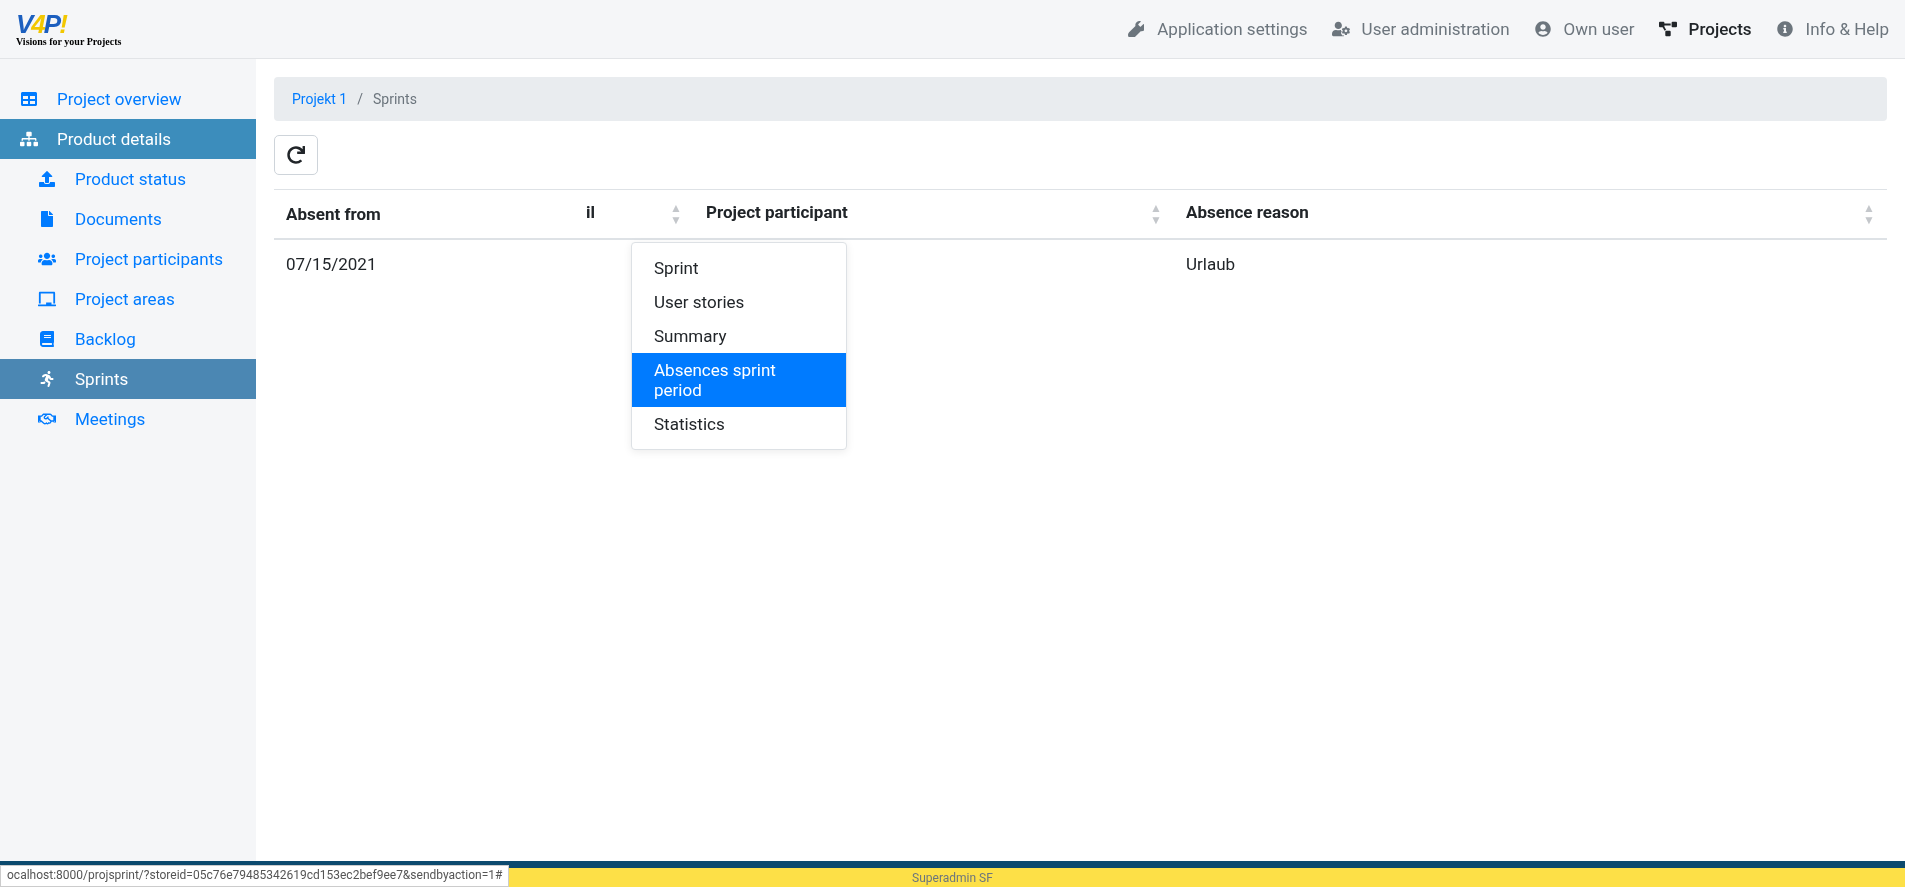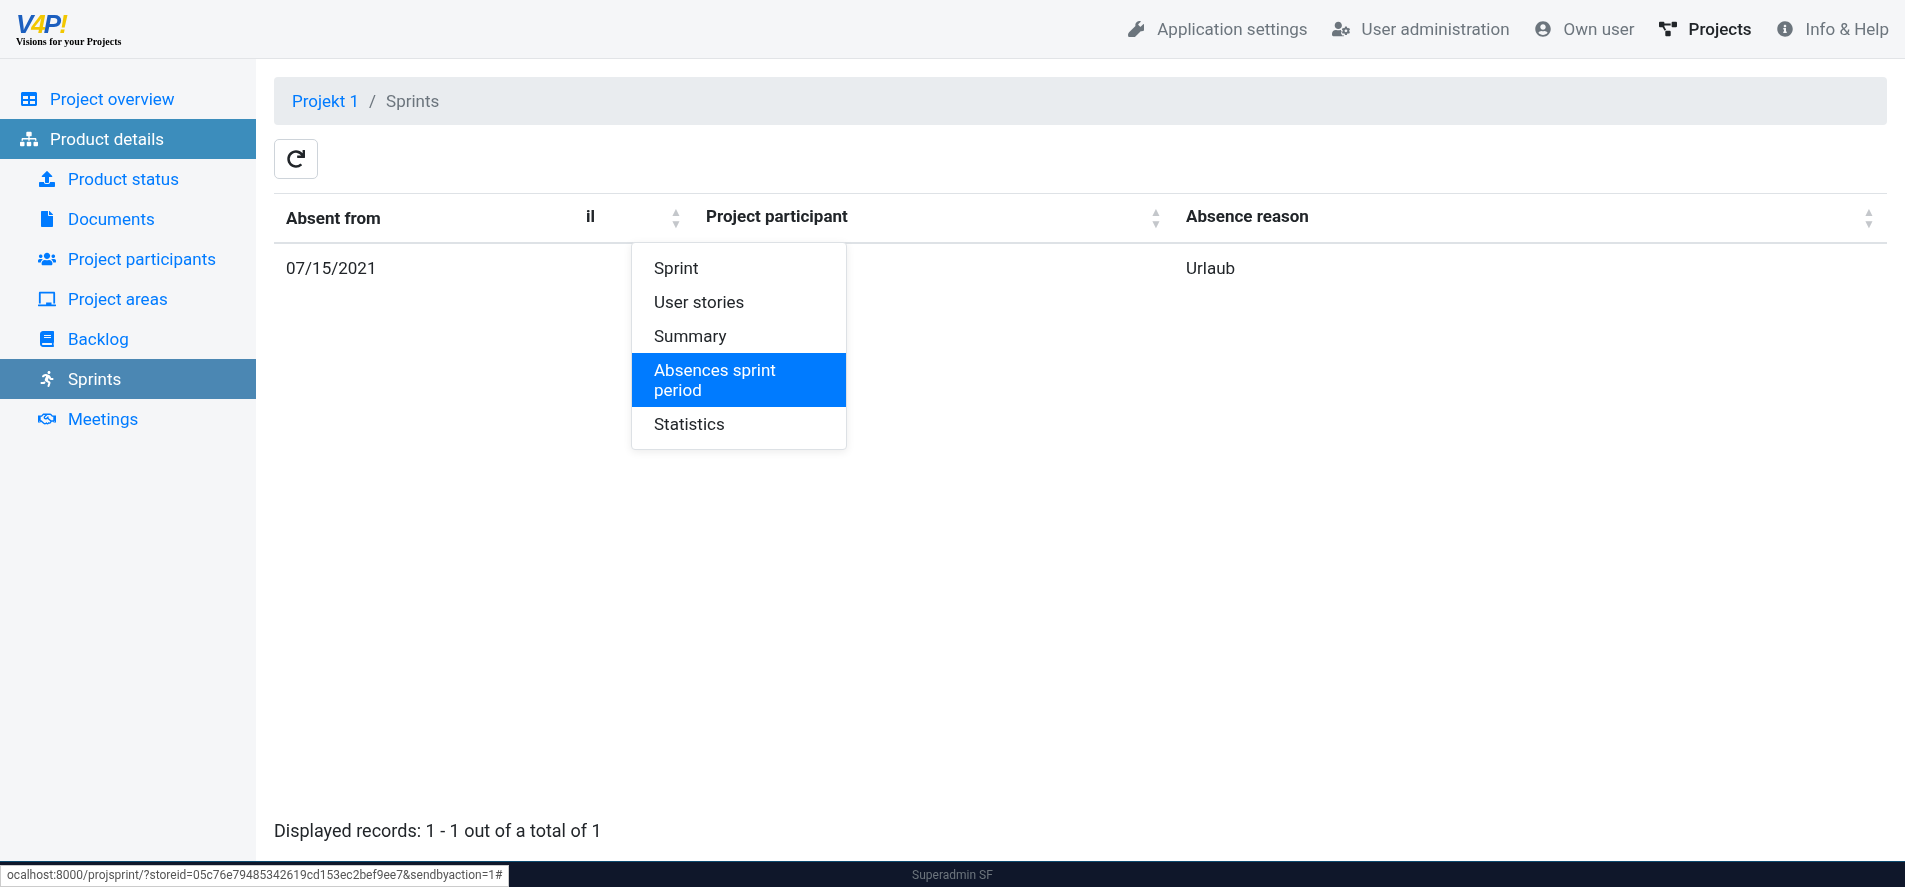--- a/index.html
+++ b/index.html
@@ -74,21 +74,21 @@
   }
   .sidebar {
     width: 256px;
     background: #f5f6f8;
     padding-top: 20px;
     flex-shrink: 0;
   }
   .sidebar-item {
     display: flex;
     align-items: center;
-    gap: 10px;
+    gap: 17px;
     padding: 10px 18px;
     color: #007bff;
     cursor: pointer;
     font-size: 17px;
   }
   .sidebar-item.selected-primary {
     background: #3c8dbc;
     color: #fff;
   }
   .sidebar-item.selected-sub {
@@ -102,21 +102,21 @@
     flex: 1;
     background: #fff;
     padding: 18px 0 0 0;
     position: relative;
   }
   .breadcrumb {
     background: #e9ecef;
     border-radius: 4px;
     margin: 0 18px;
     padding: 14px 18px;
-    font-size: 17px;
+    font-size: 14px;
     display: flex;
     gap: 10px;
     align-items: center;
   }
   .breadcrumb a { color: #007bff; text-decoration: none; }
   .breadcrumb .sep { color: #6c757d; }
   .breadcrumb .current { color: #6c757d; }
   .tabs {
     display: flex;
     align-items: center;
@@ -214,22 +214,22 @@
     cursor: pointer;
     color: #212529;
   }
   .dropdown-item.active {
     background: #007bff;
     color: #fff;
   }
   
   .footer {
     height: 26px;
-    background: #0f172a;
-    border-top: 1px solid #0c4a6e;
+    background: #fde047;
+    border-top: 7px solid #0c4a6e;
     display: flex;
     align-items: center;
     justify-content: center;
     font-size: 12px;
     color: #6c757d;
     position: absolute;
     bottom: 0;
     left: 0;
     right: 0;
   }
@@ -419,21 +419,20 @@
       <tbody>
         <tr>
           <td>07/15/2021</td>
           <td></td>
           <td>Entwickler Eins</td>
           <td>Urlaub</td>
         </tr>
       </tbody>
     </table>
 
-    <div class="records">Displayed records: 1 - 1 out of a total of 1</div>
 
     <div class="dropdown">
       <div class="dropdown-item">Sprint</div>
       <div class="dropdown-item">User stories</div>
       <div class="dropdown-item">Summary</div>
       <div class="dropdown-item active">Absences sprint period</div>
       <div class="dropdown-item">Statistics</div>
     </div>
   </div>
 </div>

